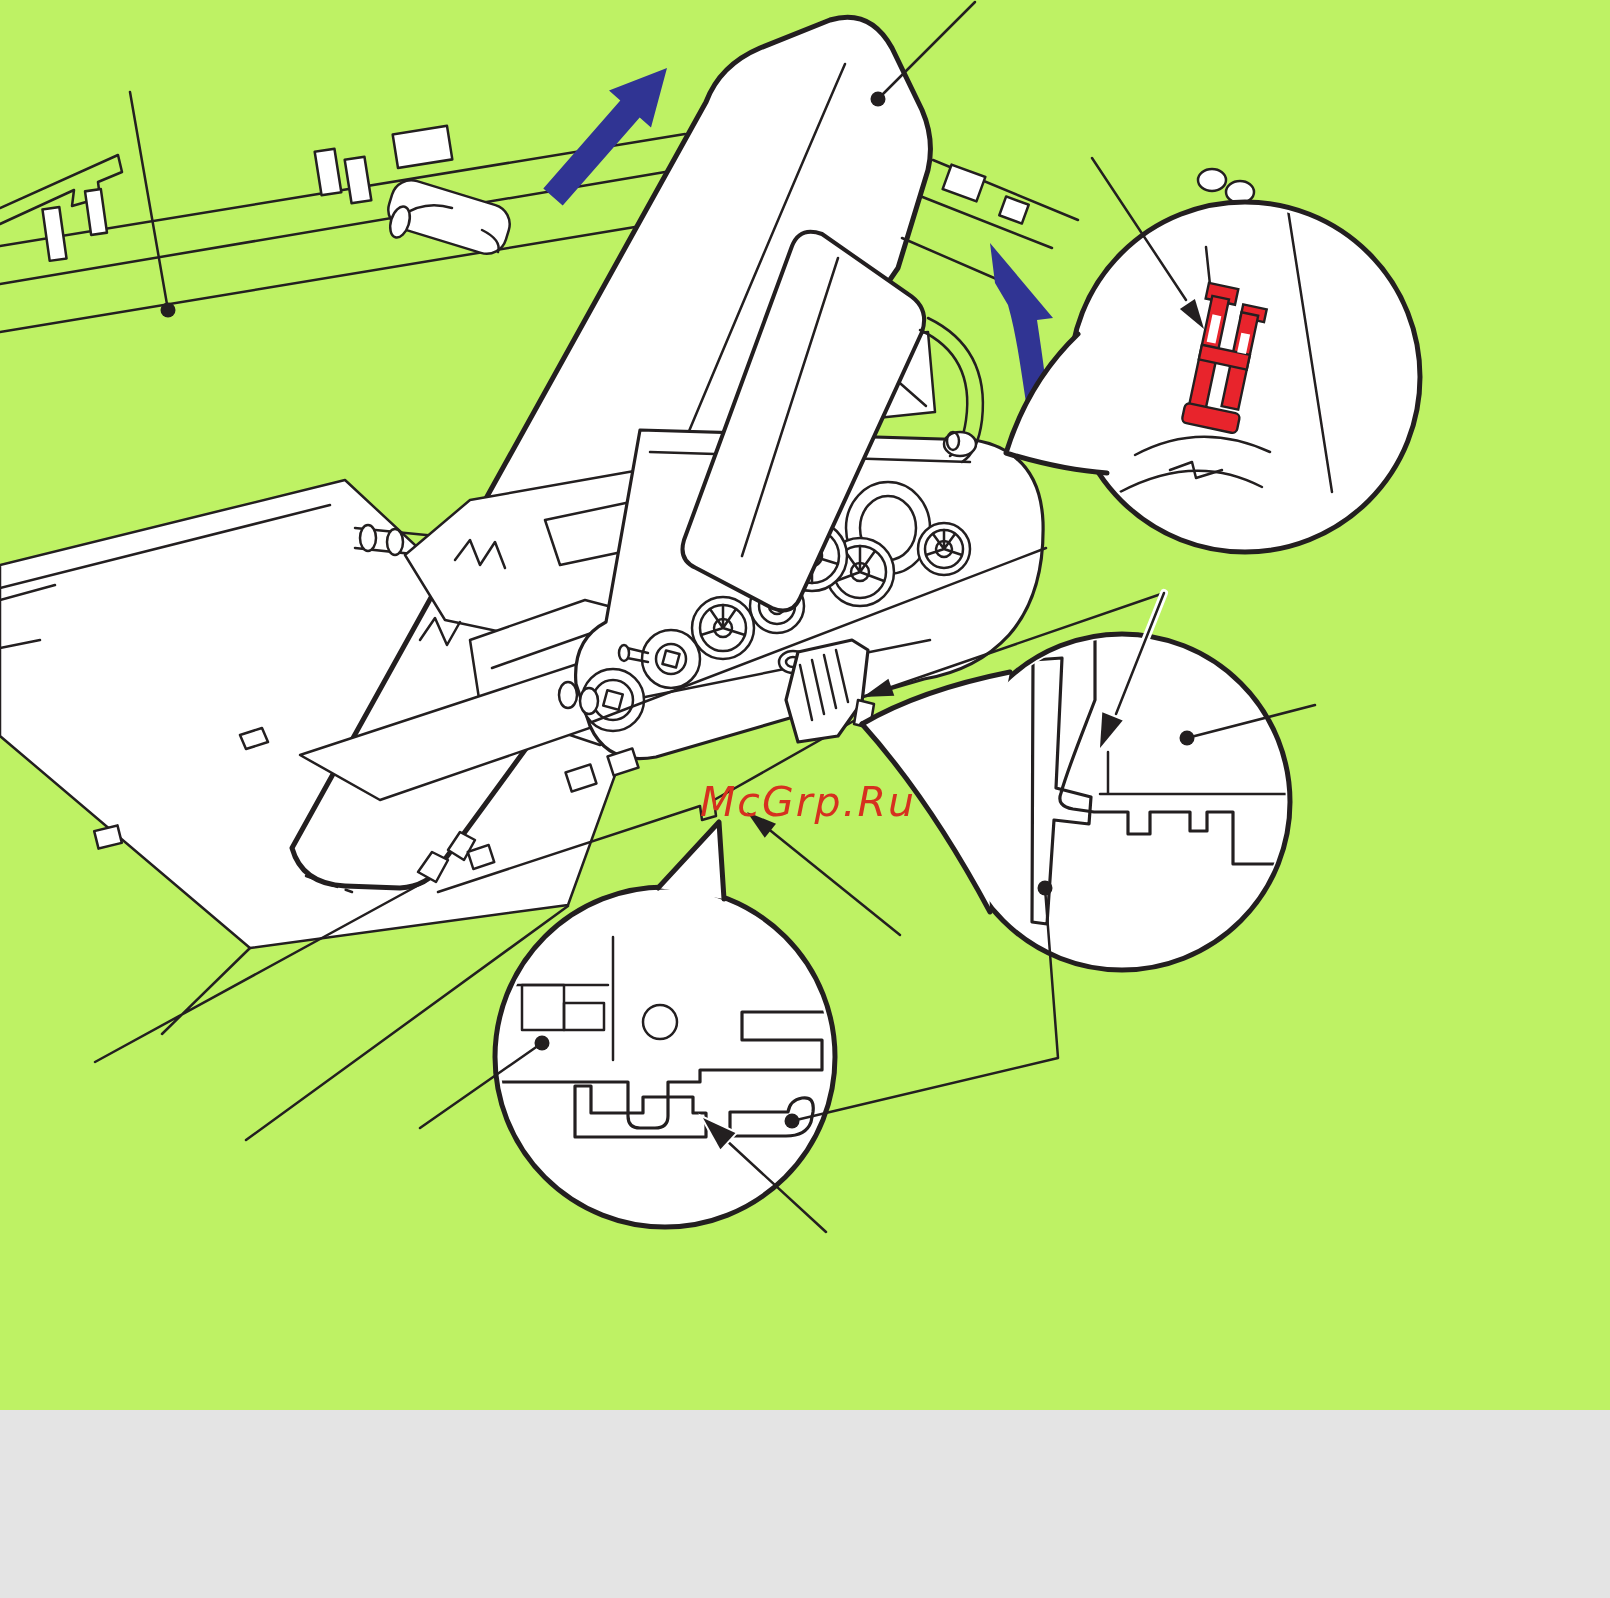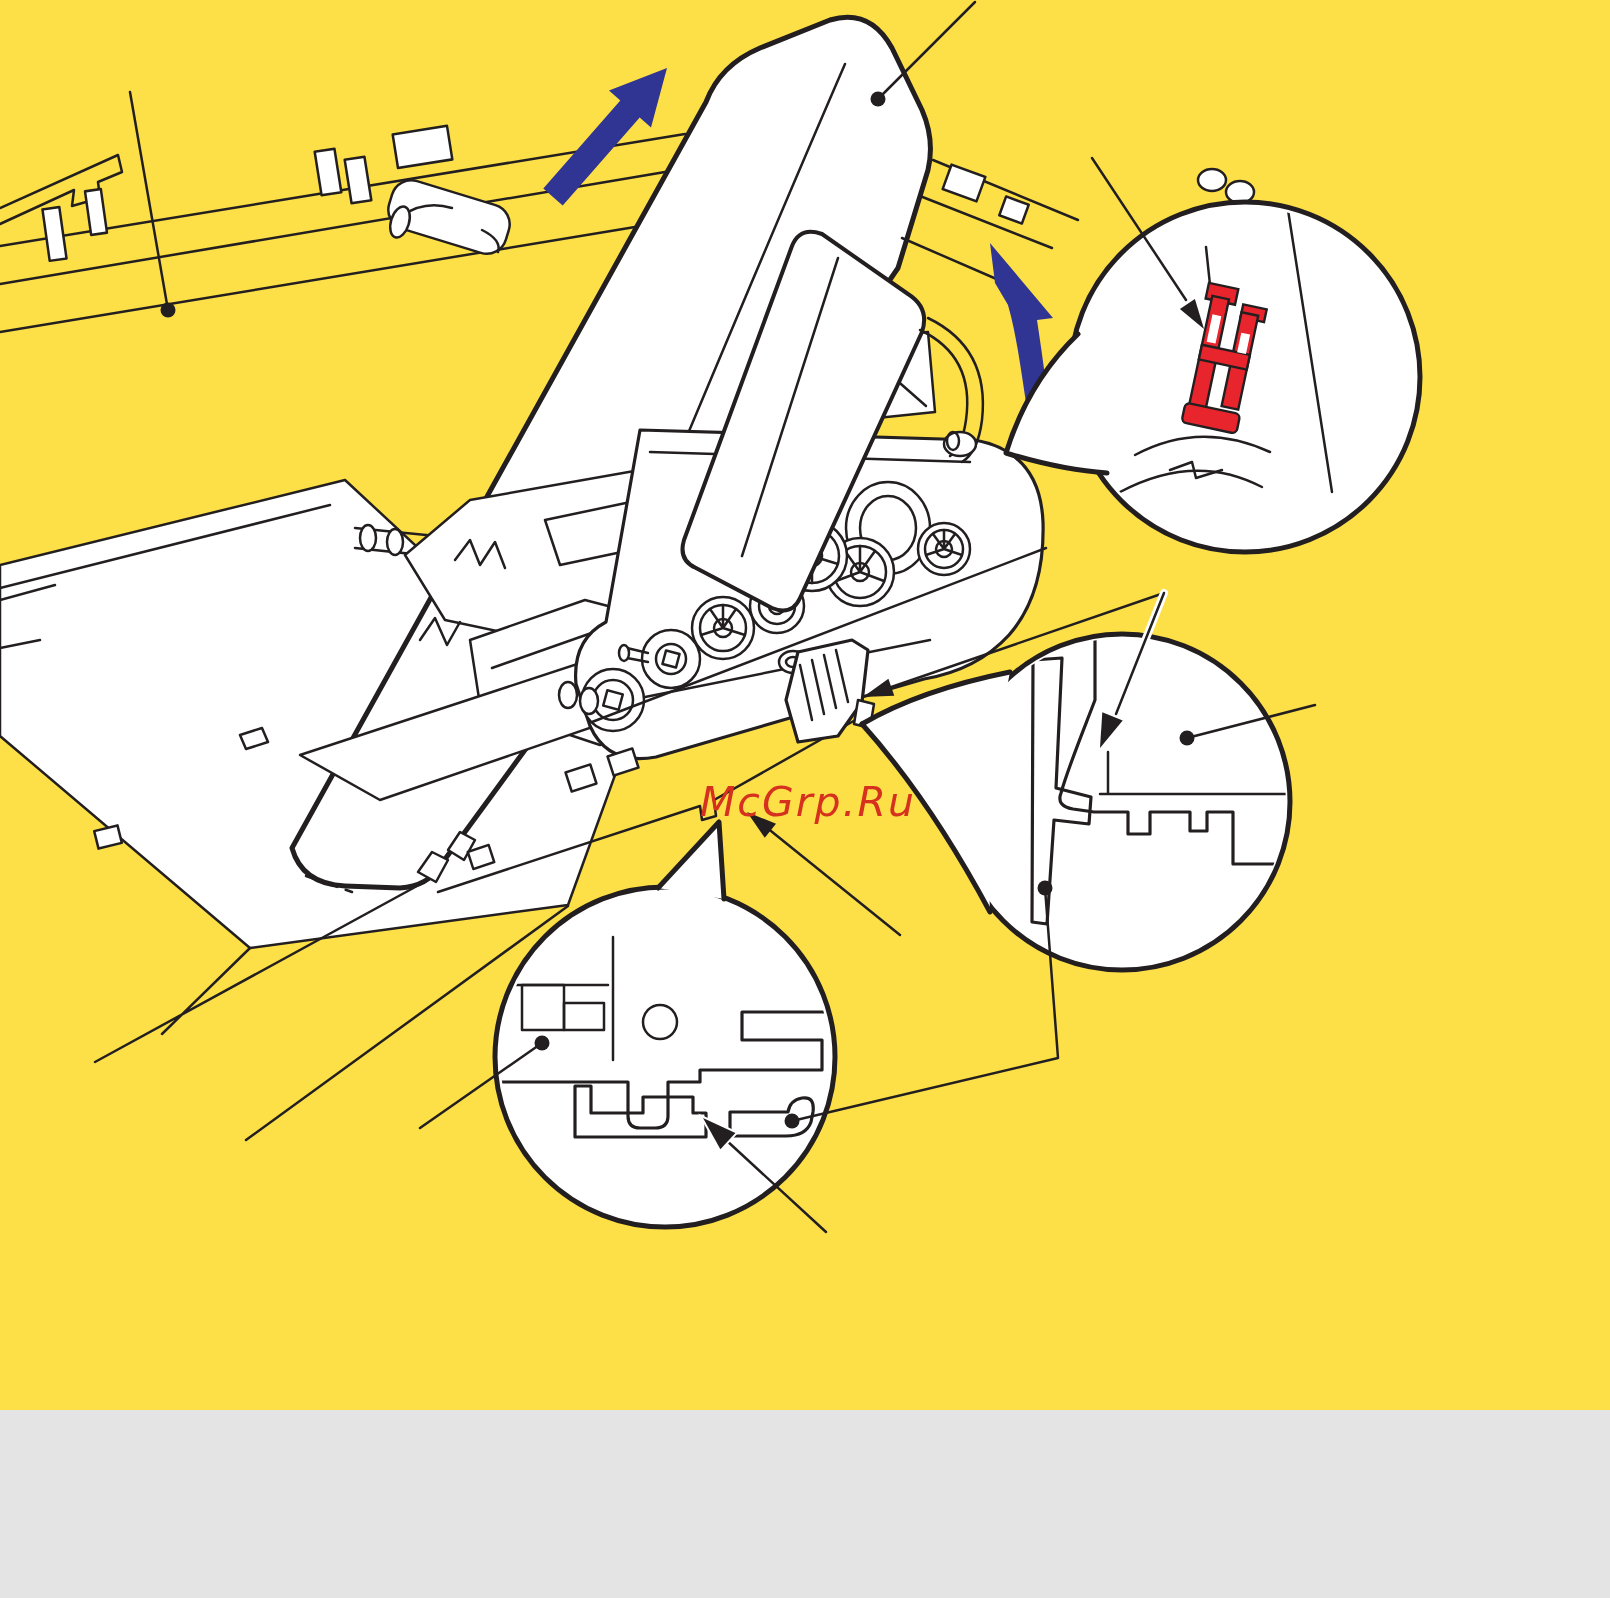--- a/index.html
+++ b/index.html
@@ -1,16 +1,16 @@
 <!DOCTYPE html>
 <html><head>
 <meta charset="utf-8">
 <style>
   html,body{margin:0;padding:0;background:#fff;}
-  #stage{position:relative;width:1610px;height:1598px;background:#fde047;overflow:hidden;
+  #stage{position:relative;width:1610px;height:1598px;background:#bef264;overflow:hidden;
          font-family:"DejaVu Sans","Liberation Sans",sans-serif;}
   #art{position:absolute;left:0;top:0;}
   .watermark{position:absolute;left:700px;top:778px;font-size:41px;font-style:italic;
              letter-spacing:2px;font-weight:500;white-space:nowrap;}
   .footer{position:absolute;left:0;top:1410px;width:1610px;height:188px;}
   svg .ln{fill:none;stroke:#231f20;stroke-width:2.5;stroke-linecap:round;stroke-linejoin:round;}
   svg .ln3{fill:none;stroke:#231f20;stroke-width:3.2;stroke-linejoin:round;}
   svg .thk{fill:#ffffff;stroke:#231f20;stroke-width:5;stroke-linejoin:round;}
   svg .wf{fill:#ffffff;stroke:#231f20;stroke-width:2.5;stroke-linejoin:round;}
   svg .wf3{fill:#ffffff;stroke:#231f20;stroke-width:3.2;stroke-linejoin:round;}

